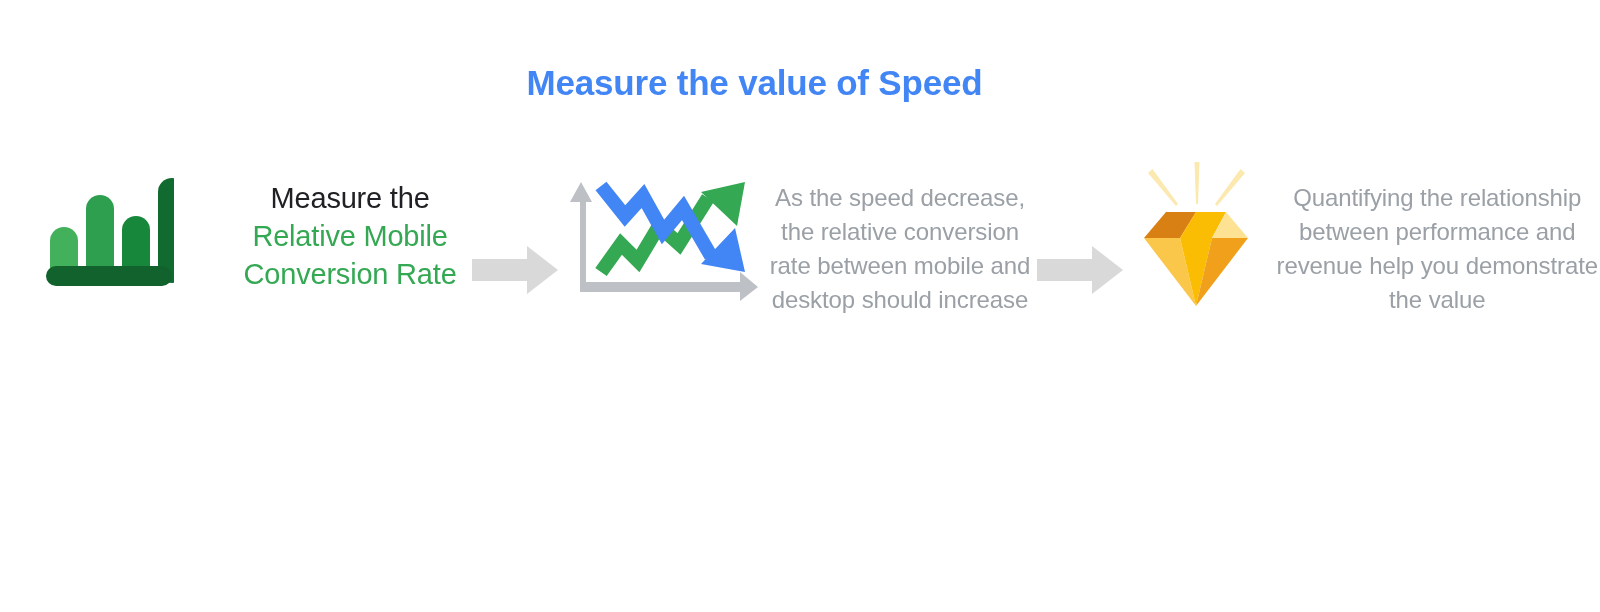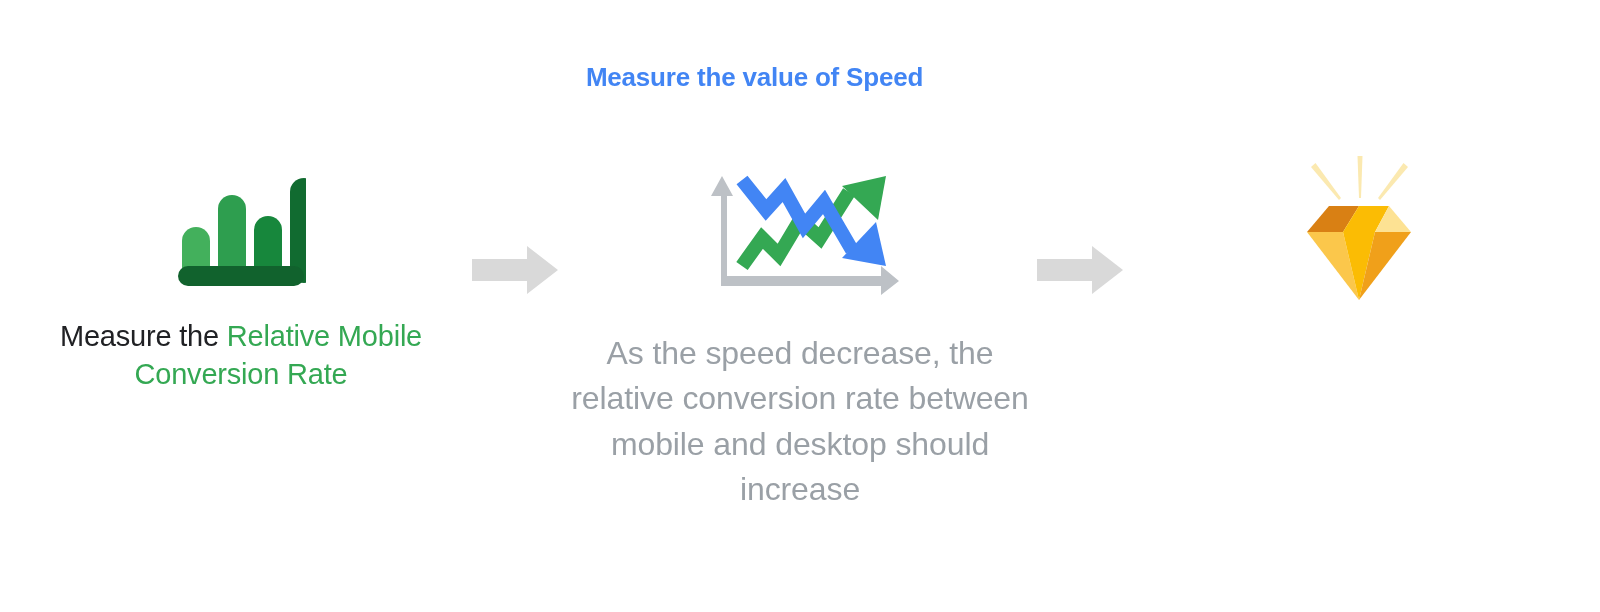--- a/index.html
+++ b/index.html
@@ -23,21 +23,21 @@
     box-sizing: border-box;
   }
 
   
   .title {
     position: absolute;
     top: 62px;
     left: 0;
     width: 1509px;
     text-align: center;
-    font-size: 26px;
+    font-size: 35px;
     font-weight: bold;
     letter-spacing: -0.2px;
     color: #4285f4;
     line-height: 1.2;
   }
 
   
   .columns {
     position: absolute;
     top: 155px;
@@ -45,21 +45,21 @@
     width: 1600px;
     display: flex;
     flex-direction: row;
     align-items: flex-start;
     justify-content: space-between;
   }
 
   .column {
     width: 482px;
     display: flex;
-    flex-direction: column;
+    flex-direction: row;
     align-items: center;
   }
 
   .icon-slot {
     height: 150px;
     width: 100%;
     display: flex;
     align-items: center;
     justify-content: center;
   }
@@ -74,21 +74,21 @@
     letter-spacing: -0.2px;
     max-width: 460px;
   }
   .heading .accent-green  { color: #34a853; }
   .heading .accent-blue   { color: #4285f4; }
   .heading .accent-orange { color: #f9a825; }
 
   .body-text {
     margin-top: 26px;
     text-align: center;
-    font-size: 32px;
+    font-size: 24px;
     line-height: 1.42;
     color: #9aa0a6;
     font-weight: 400;
     letter-spacing: -0.1px;
     max-width: 470px;
   }
 
   
   .connector {
     position: absolute;
@@ -165,20 +165,21 @@
             <path d="M70 52 L100 52 L86 78 L54 78 Z" fill="#fbbc04"></path>
             <path d="M100 52 L122 78 L86 78 Z" fill="#fde293"></path>
             <path d="M18 78 L54 78 L70 146 Z" fill="#fbc74b"></path>
             <path d="M54 78 L86 78 L70 146 Z" fill="#fbbc04"></path>
             <path d="M86 78 L122 78 L70 146 Z" fill="#f0a01a"></path>
           </g>
         </svg>
       </div>
 
 
+      <div class="body-text">Quantifying the relationship between performance and revenue help you demonstrate the value</div>
     </div>
 
   </div>
 
   <div class="connector connector-1">
     <svg class="svg-block" width="86" height="48" viewBox="0 0 86 48">
       <path d="M0 13 L55 13 L55 0 L86 24 L55 48 L55 35 L0 35 Z" fill="#d9d9d9"></path>
     </svg>
   </div>
 

